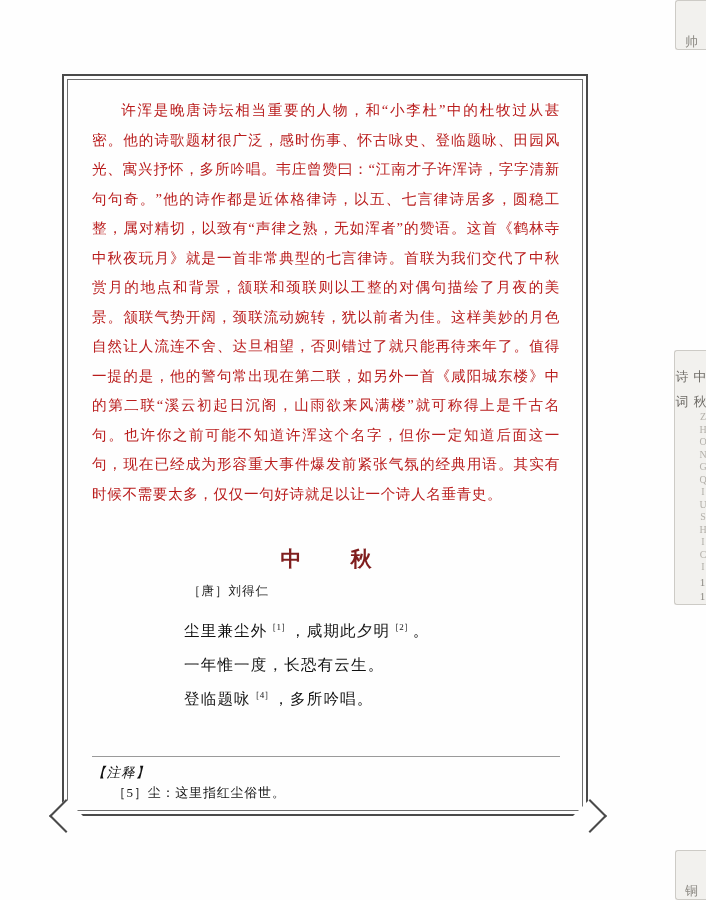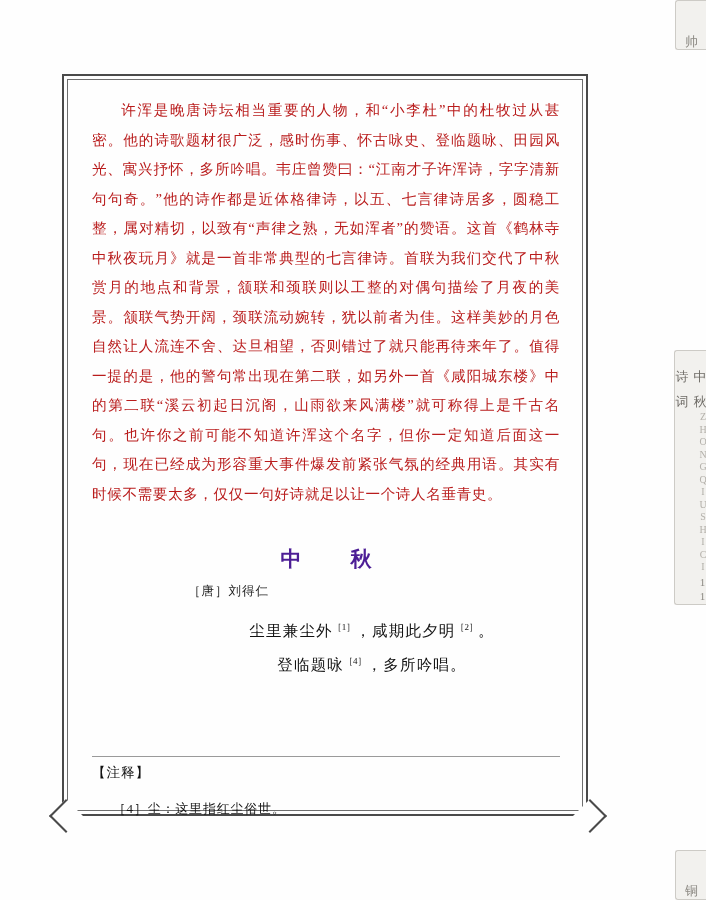--- a/index.html
+++ b/index.html
@@ -134,34 +134,34 @@
   }
 
   .poem-block {
     margin-top: 36px;
     text-align: center;
   }
   .poem-title {
     font-size: 21px;
     font-weight: bold;
     letter-spacing: 14px;
-    color: #4c1d95;
+    color: #7f1d1d;
     margin-bottom: 10px;
     padding-left: 14px;
   }
   .poem-author {
     font-size: 12.5px;
     color: #222;
     text-align: left;
     margin: 2px 0 12px 96px;
     letter-spacing: 1px;
   }
   .poem-lines {
     display: block;
-    text-align: center;
+    text-align: left;
     padding-left: 92px;
   }
   .poem-line {
     font-size: 15.5px;
     line-height: 31px;
     letter-spacing: 1.2px;
     color: #111;
     white-space: nowrap;
   }
   sup {
@@ -178,21 +178,22 @@
   }
   .notes-sep {
     width: 100%;
     border-top: 1px solid #9a9a9a;
     margin-bottom: 7px;
   }
   .notes-title {
     font-size: 13.5px;
     letter-spacing: 1px;
     color: #111;
-    margin-bottom: 16px;
+    margin-bottom: 0;
+    font-style: italic;
   }
   .note-item {
     font-size: 13px;
     line-height: 22px;
     letter-spacing: 0.8px;
     color: #151515;
     text-indent: 1.6em;
   }
 </style>
 </head>
@@ -226,24 +227,27 @@
   <div class="prose">许浑是晚唐诗坛相当重要的人物，和“小李杜”中的杜牧过从甚密。他的诗歌题材很广泛，感时伤事、怀古咏史、登临题咏、田园风光、寓兴抒怀，多所吟唱。韦庄曾赞曰：“江南才子许浑诗，字字清新句句奇。”他的诗作都是近体格律诗，以五、七言律诗居多，圆稳工整，属对精切，以致有“声律之熟，无如浑者”的赞语。这首《鹤林寺中秋夜玩月》就是一首非常典型的七言律诗。首联为我们交代了中秋赏月的地点和背景，颔联和颈联则以工整的对偶句描绘了月夜的美景。颔联气势开阔，颈联流动婉转，犹以前者为佳。这样美妙的月色自然让人流连不舍、达旦相望，否则错过了就只能再待来年了。值得一提的是，他的警句常出现在第二联，如另外一首《咸阳城东楼》中的第二联“溪云初起日沉阁，山雨欲来风满楼”就可称得上是千古名句。也许你之前可能不知道许浑这个名字，但你一定知道后面这一句，现在已经成为形容重大事件爆发前紧张气氛的经典用语。其实有时候不需要太多，仅仅一句好诗就足以让一个诗人名垂青史。</div>
 
   <div class="poem-block">
     <div class="poem-title">中　秋</div>
     <div class="poem-author">［唐］刘得仁</div>
     <div class="poem-lines">
       <div class="poem-line">
         <span>尘里兼尘外</span><sup>［1］</sup><span>，咸期此夕明</span><sup>［2］</sup><span>。</span>
       </div>
       <div class="poem-line">
+        <span>一年惟一度，长恐有云生</span><sup></sup><span></span><sup></sup><span>。</span>
+      </div>
+      <div class="poem-line">
         <span>登临题咏</span><sup>［4］</sup><span>，多所吟唱</span><sup></sup><span>。</span>
       </div>
     </div>
   </div>
 
   <div class="notes">
     <div class="notes-sep"></div>
     <div class="notes-title">【注释】</div>
-    <div class="note-item">［4］尘：这里指红尘俗世。</div>
+    <div class="note-item">［5］尘：这里指红尘俗世。</div>
   </div>
 
 </div>
 
 </body></html>

